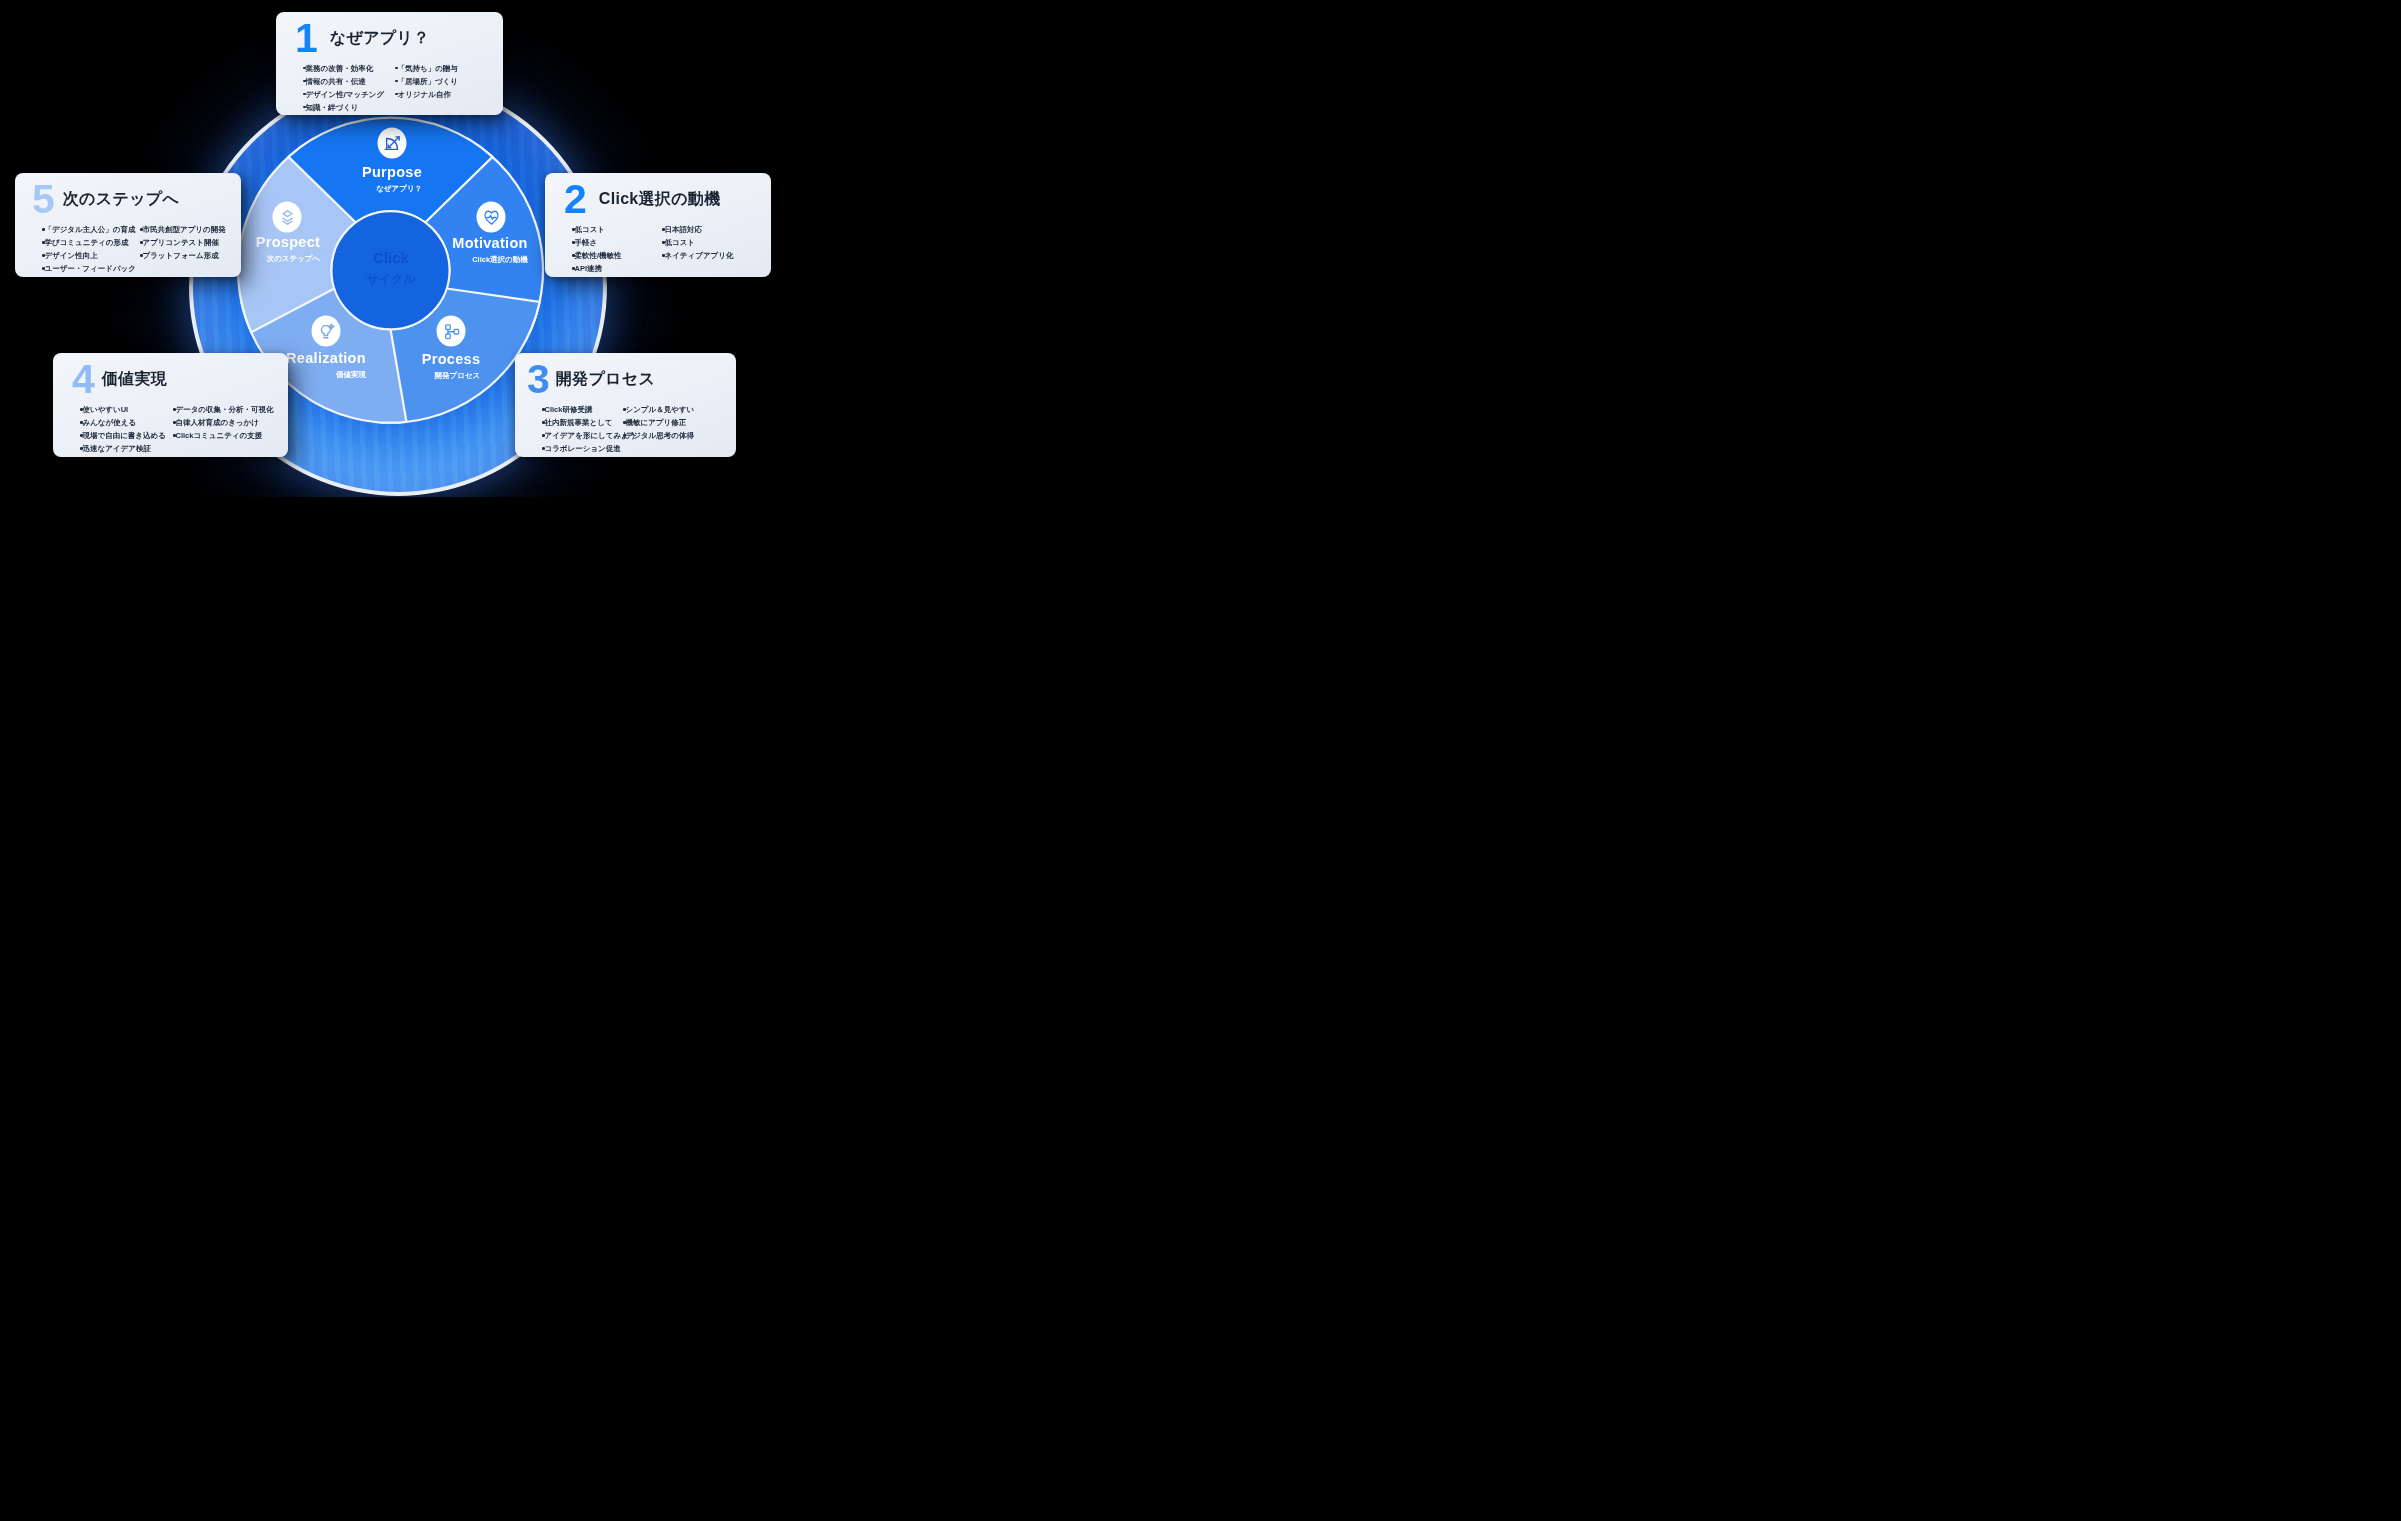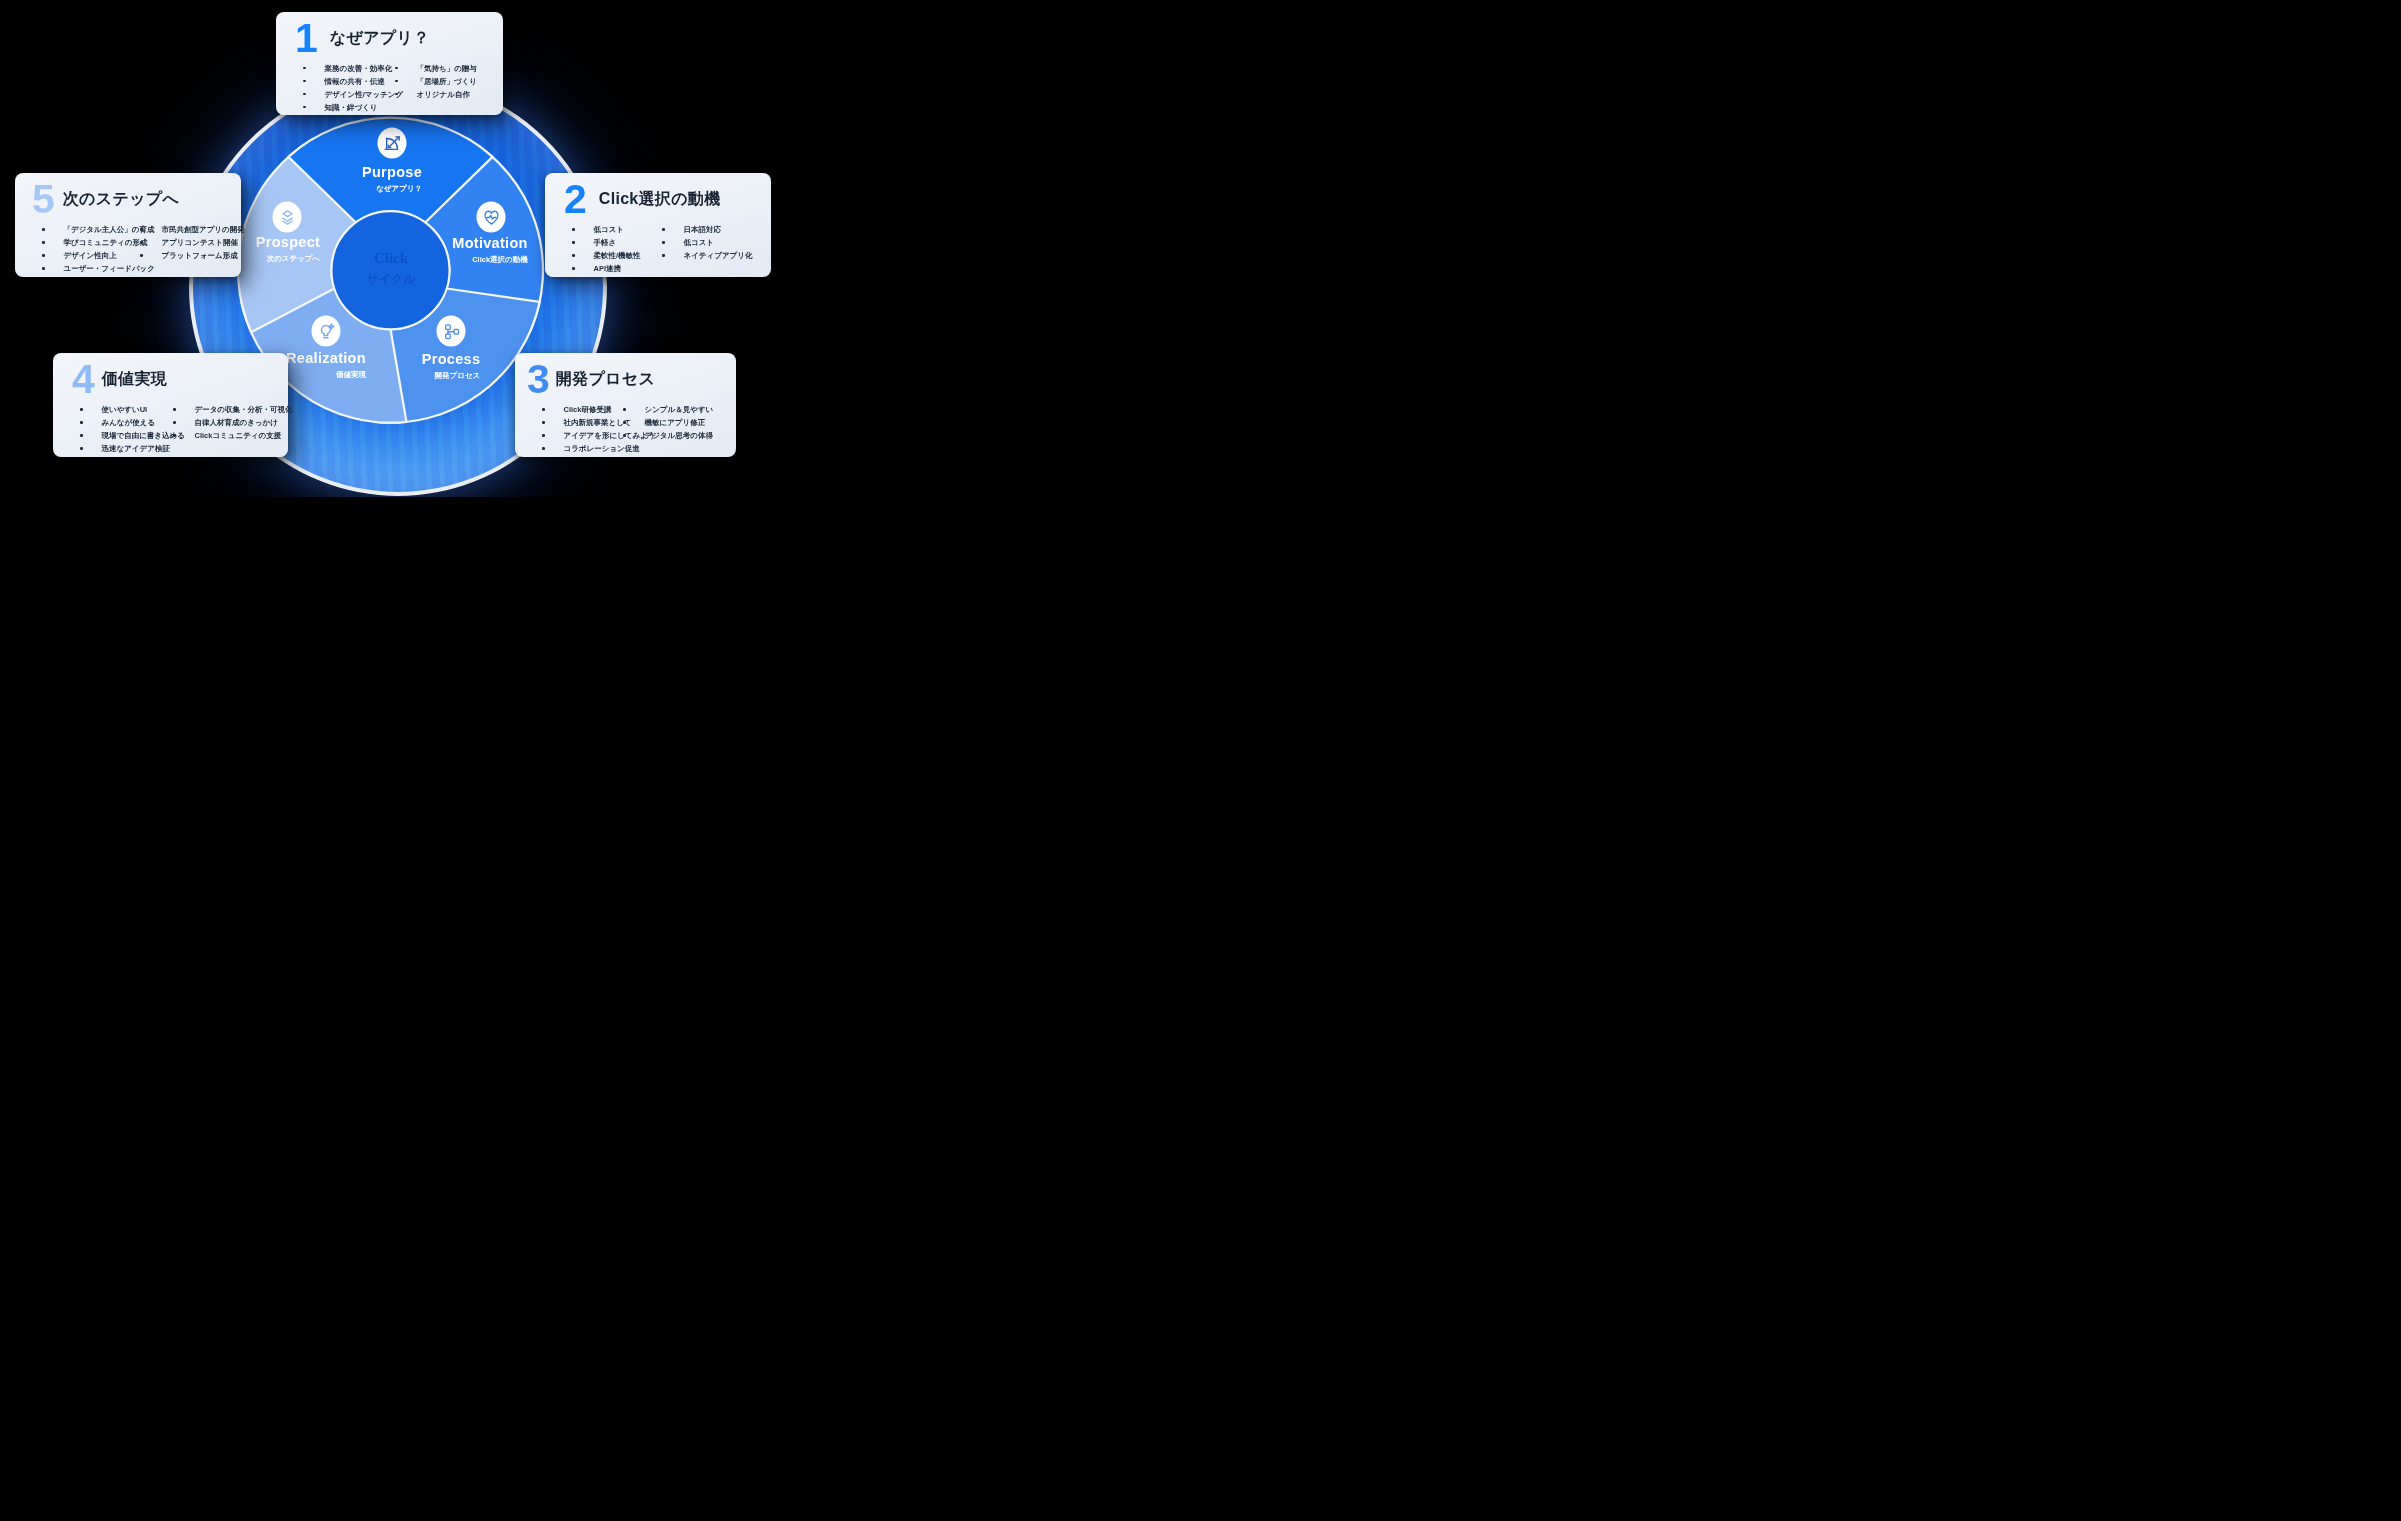--- a/index.html
+++ b/index.html
@@ -53,21 +53,21 @@
   .c4{left:53px;top:353px;width:235px;height:104px;--col2:120px;}
   .c3{left:515px;top:353px;width:221px;height:104px;--col2:108px;}
   .card-head{position:absolute;top:6px;left:19px;height:41px;display:flex;align-items:center;gap:12px;}
   .c3 .card-head{left:12px;gap:6px;}
   .c4 .card-head{gap:7px;}
   .c5 .card-head{left:17px;gap:8px;}
   .card-num{font-size:41px;font-weight:700;line-height:1;}
   .card-title{margin:0;font-size:16px;font-weight:700;color:#192433;letter-spacing:0.3px;white-space:nowrap;}
   ul.bullets{position:absolute;top:50px;left:27px;margin:0;padding:0;list-style:none;}
   ul.bullets.col2{left:var(--col2);}
-  .bullets li{display:flex;gap:19px;line-height:13px;font-size:7.5px;font-weight:700;
+  .bullets li{display:flex;gap:0;line-height:13px;font-size:7.5px;font-weight:700;
         color:#1D2A3C;white-space:nowrap;}
   .bullets .dot{width:2.5px;height:2.5px;border-radius:50%;background:#1D2A3C;margin-top:5px;flex:none;}
 </style>
 </head>
 <body>
 
 <div class="stage">
 
   <div class="glow"></div>
 
@@ -75,21 +75,21 @@
     <g id="petals">
         <path d="M 933.5 275.9 A 305 305 0 0 1 1059.6 664.1 L 893.2 576.5 A 118 118 0 0 0 850.4 444.5 Z" fill="#3283F1"></path>
         <path d="M 1079.3 603.4 A 305 305 0 0 1 749.1 843.3 L 781.0 658.0 A 118 118 0 0 0 893.2 576.5 Z" fill="#4E92F0"></path>
         <path d="M 812.9 843.3 A 305 305 0 0 1 482.7 603.4 L 668.8 576.5 A 118 118 0 0 0 781.0 658.0 Z" fill="#7FADF2"></path>
         <path d="M 502.4 664.1 A 305 305 0 0 1 628.5 275.9 L 711.6 444.5 A 118 118 0 0 0 668.8 576.5 Z" fill="#A8C6F5"></path>
         <path d="M 576.9 313.3 A 305 305 0 0 1 985.1 313.3 L 850.4 444.5 A 118 118 0 0 0 711.6 444.5 Z" fill="#1675F1"></path>
       </g>
     <circle id="hub" cx="781" cy="540" r="118" fill="#1464E0"></circle>
   </svg>
 
-  <div class="hub-text" style="color: rgb(11, 82, 200); font-family: Liberation Serif, serif;">
+  <div class="hub-text" style="color: rgb(11, 82, 200);">
     <div class="l1">Click</div>
     <div class="l2">サイクル</div>
   </div>
 
   <div class="node" style="left:392px;top:143px">
     <svg viewBox="0 0 48 48" style="color: rgb(44, 94, 201);">
       <path d="M10 12 C26 12 36 22 36 38"></path>
         <path d="M6 38 L36 38"></path>
         <path d="M10 12 L10 38"></path>
       <path d="M14 34 L40 8"></path>

